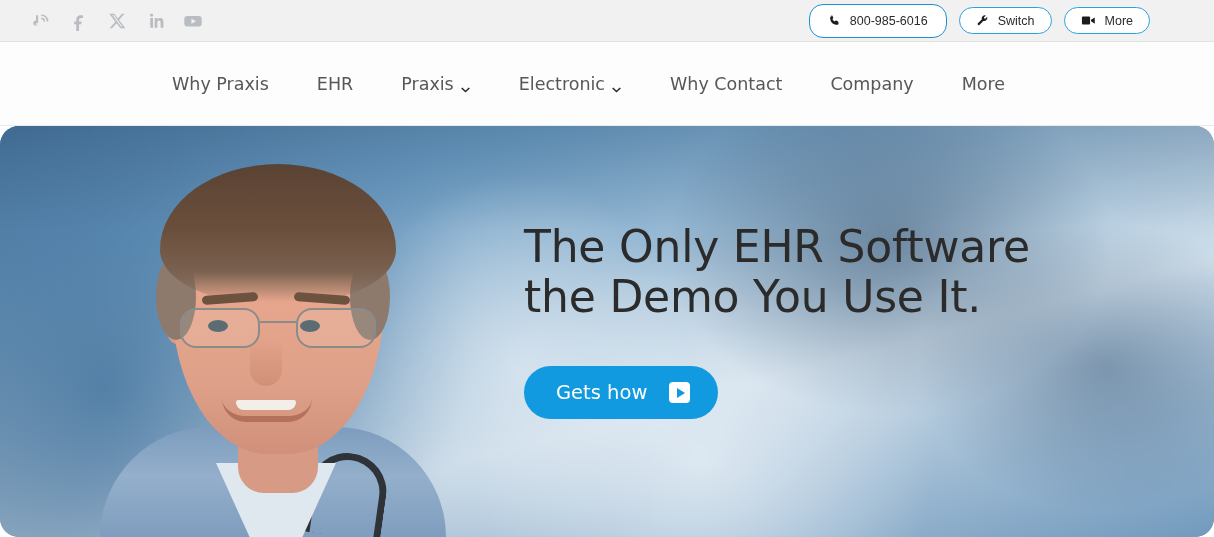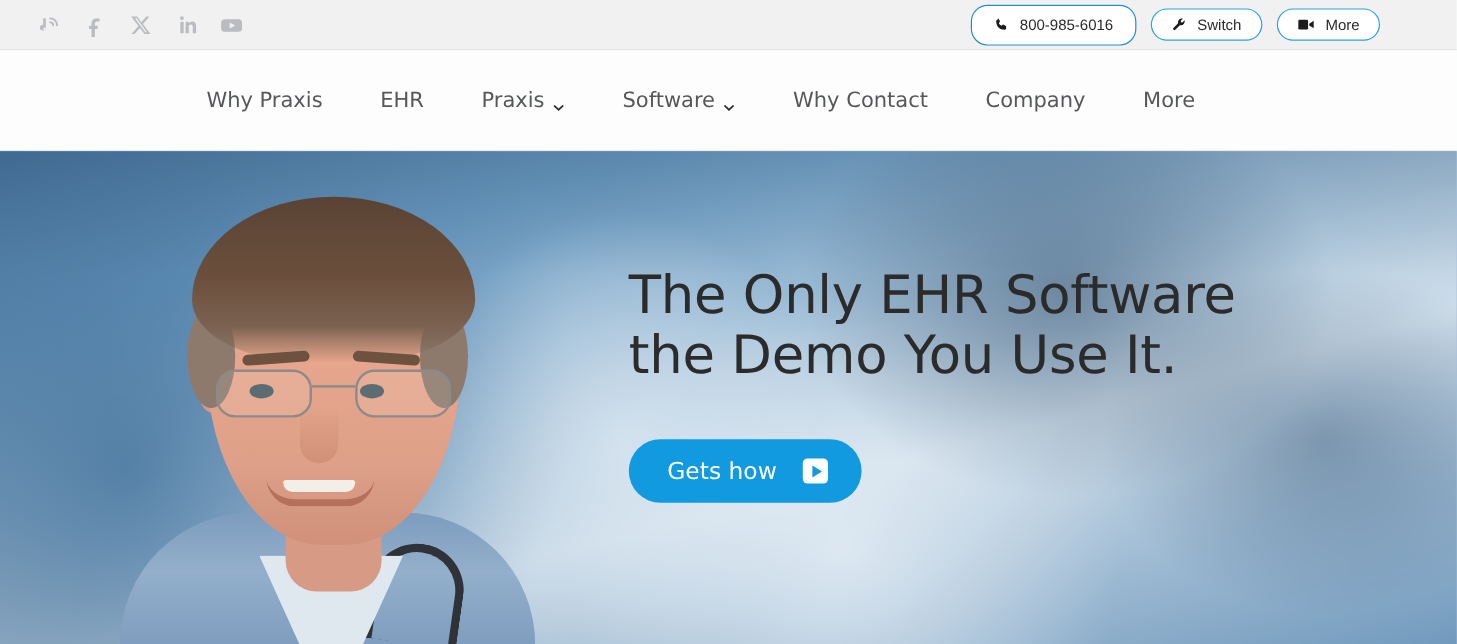--- a/index.html
+++ b/index.html
@@ -109,20 +109,21 @@
     font-family: "DejaVu Sans", sans-serif;
   }
   .caret { width: 11px; height: 7px; display: block; fill: #2d2d2d; }
 
   
   .hero {
     position: relative;
     height: 411px;
     overflow: hidden;
     background: #6e9ec4;
+    border-radius: 19px;
   }
   
   .hero-bg {
     position: absolute; inset: 0;
     background:
       radial-gradient(ellipse 260px 200px at 1090px 240px, rgba(40,72,105,0.40), rgba(40,72,105,0) 70%),
       radial-gradient(ellipse 300px 230px at 880px 120px, rgba(30,58,88,0.45), rgba(30,58,88,0) 72%),
       radial-gradient(ellipse 320px 300px at 700px 330px, rgba(232,240,247,0.75), rgba(232,240,247,0) 70%),
       radial-gradient(ellipse 230px 260px at 520px 240px, rgba(226,237,246,0.72), rgba(226,237,246,0) 72%),
       radial-gradient(ellipse 200px 320px at 330px 200px, rgba(96,140,180,0.55), rgba(96,140,180,0) 75%),
@@ -347,21 +348,21 @@
       <div class="nav-item">
         <span>EHR</span>
       </div>
       <div class="nav-item">
         <span>Praxis</span>
         <svg class="caret" viewBox="0 0 12 8">
             <path d="M1 1.6l5 4.8 5-4.8-1.3-1L6 4 2.3 0.6z"></path>
           </svg>
       </div>
       <div class="nav-item">
-        <span>Software</span>
+        <span>Electronic</span>
         <svg class="caret" viewBox="0 0 12 8">
             <path d="M1 1.6l5 4.8 5-4.8-1.3-1L6 4 2.3 0.6z"></path>
           </svg>
       </div>
       <div class="nav-item">
         <span>Why Contact</span>
       </div>
       <div class="nav-item">
         <span>Company</span>
       </div>

